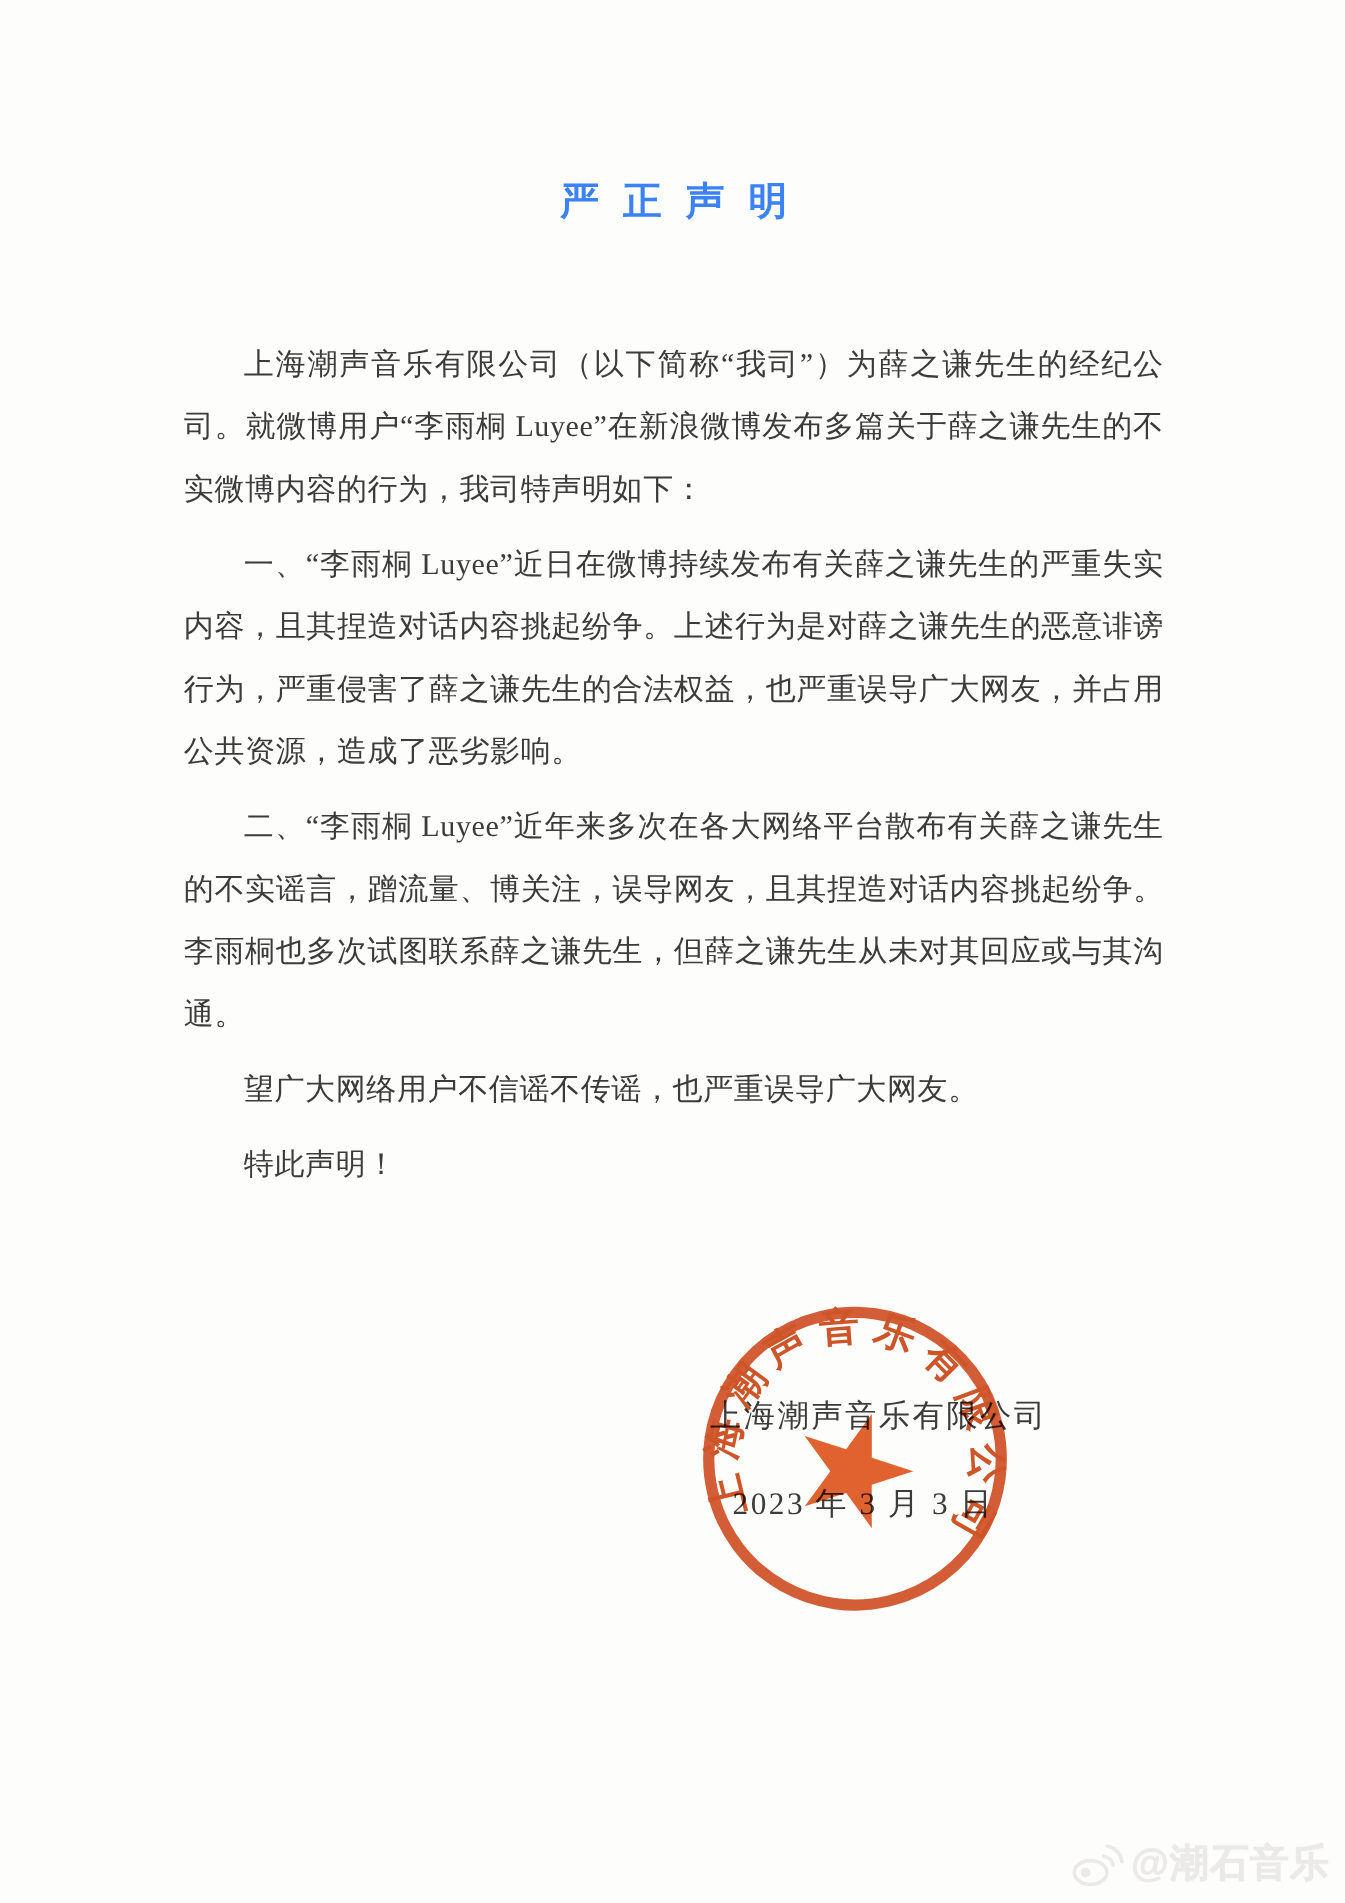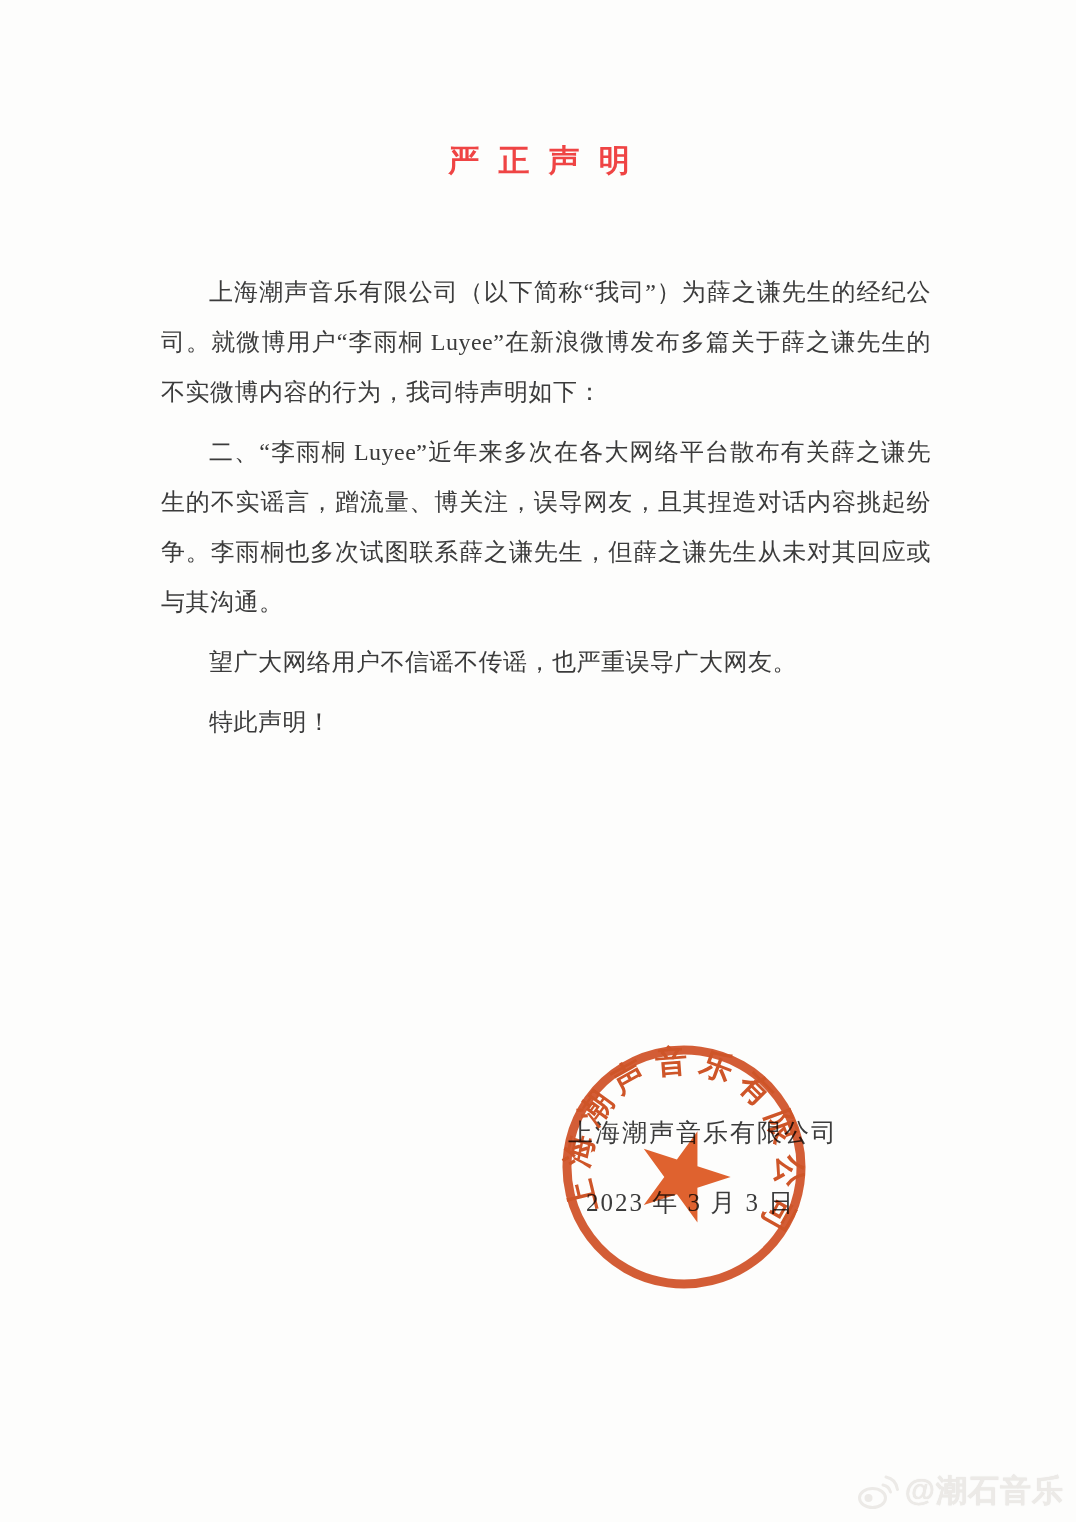--- a/index.html
+++ b/index.html
@@ -18,27 +18,27 @@
     position:absolute;
     left:147px; top:0;
     width:784px;
   }
   .doc-title {
     margin:141px 0 0 0;
     text-align:center;
     font-size:31px;
     line-height:40px;
     font-weight:600;
-    color:#ef4444;
+    color:#3b82f6;
     letter-spacing:0.62em;
     text-indent:0.62em; 
   }
   .paragraphs { margin-top:86px; }
   .paragraphs p {
-    margin:0 0 10px 14px;
+    margin:0 0 10px 0;
     font-size:24px;
     line-height:50px;
     color:#3b3b3b;
     text-align:justify;
     text-indent:2em;
     letter-spacing:0.5px;
   }
   .sig-company {
     position:absolute;
     left:568px; top:1116px;
@@ -81,20 +81,21 @@
 </head>
 <body>
 
 <div class="page">
 
   <div class="content">
     <h1 class="doc-title">严正声明</h1>
 
     <div class="paragraphs">
       <p>上海潮声音乐有限公司（以下简称“我司”）为薛之谦先生的经纪公司。就微博用户“李雨桐 Luyee”在新浪微博发布多篇关于薛之谦先生的不实微博内容的行为，我司特声明如下：</p>
+      <p>一、“李雨桐 Luyee”近日在微博持续发布有关薛之谦先生的严重失实内容，且其捏造对话内容挑起纷争。上述行为是对薛之谦先生的恶意诽谤行为，严重侵害了薛之谦先生的合法权益，也严重误导广大网友，并占用公共资源，造成了恶劣影响。</p>
       <p>二、“李雨桐 Luyee”近年来多次在各大网络平台散布有关薛之谦先生的不实谣言，蹭流量、博关注，误导网友，且其捏造对话内容挑起纷争。李雨桐也多次试图联系薛之谦先生，但薛之谦先生从未对其回应或与其沟通。</p>
       <p>望广大网络用户不信谣不传谣，也严重误导广大网友。</p>
       <p>特此声明！</p>
     </div>
   </div>
 
   <div class="sig-company">上海潮声音乐有限公司</div>
   <div class="sig-date">2023 年 3 月 3 日</div>
 
   <svg class="seal" viewBox="-131 -131 262 262" xmlns="http://www.w3.org/2000/svg">

